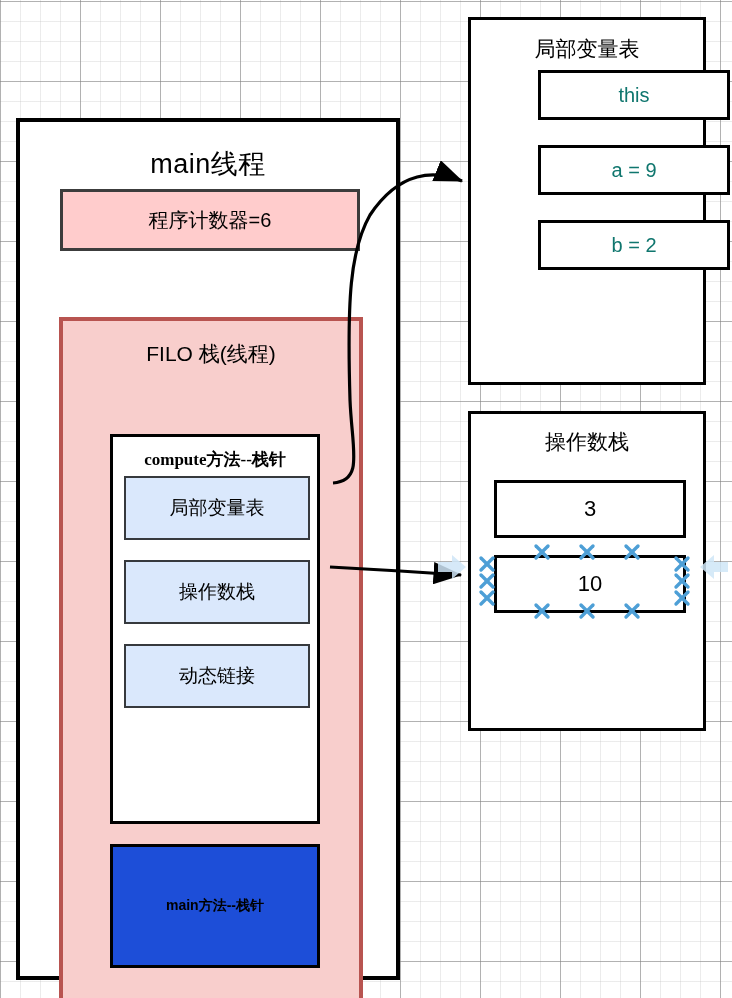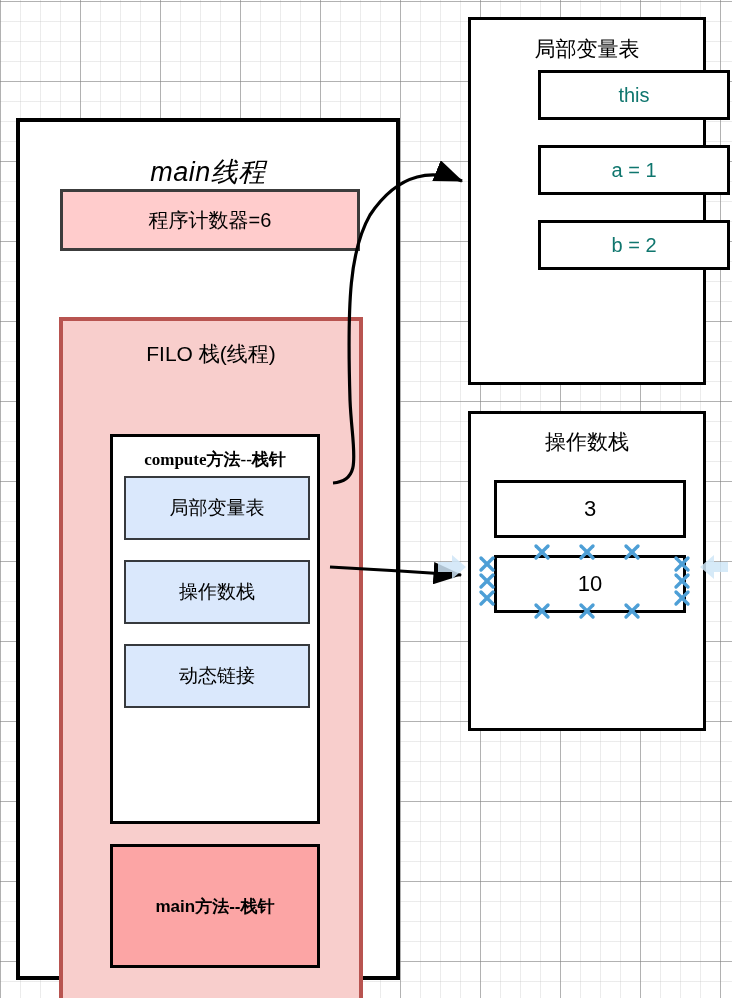--- a/index.html
+++ b/index.html
@@ -37,27 +37,26 @@
   
   #main-thread-box {
     left: 16px; top: 118px;
     width: 384px; height: 862px;
     border: 4px solid #000000;
     background: #ffffff;
     display: block;
   }
   #main-thread-title {
     position: absolute;
-    left: 0; top: 32px;
+    left: 0; top: 24px;
     width: 100%;
     text-align: center;
     font-size: 27px;
     color: #000000;
     letter-spacing: 0.5px;
-    font-style: italic;
   }
 
   
   #program-counter-box {
     left: 40px; top: 67px;
     width: 300px; height: 62px;
     border: 3px solid #3c3c3c;
     background: #ffcccc;
     font-size: 20px;
     color: #000000;
@@ -112,22 +111,22 @@
   #frame-part-0 { top: 39px; }
   #frame-part-1 { top: 123px; }
   #frame-part-2 { top: 207px; }
   #frame-part-3 { top: 291px; }
 
   
   #main-method-frame-box {
     left: 47px; top: 523px;
     width: 210px; height: 124px;
     border: 3px solid #000000;
-    background: #fca5a5;
-    font-size: 17px;
+    background: #1d4ed8;
+    font-size: 14px;
     font-weight: bold;
     color: #000000;
   }
 
   
   #local-var-panel {
     left: 468px; top: 17px;
     width: 238px; height: 368px;
     border: 3px solid #000000;
     background: #ffffff;
@@ -216,21 +215,21 @@
         <div class="box frame-part" id="frame-part-2">动态链接</div>
       </div>
 
       <div class="box" id="main-method-frame-box">main方法--栈针</div>
     </div>
   </div>
 
   <div class="box" id="local-var-panel">
     <div id="local-var-panel-title">局部变量表</div>
     <div class="box slot" id="local-slot-0">this</div>
-    <div class="box slot" id="local-slot-1">a = 1</div>
+    <div class="box slot" id="local-slot-1">a = 9</div>
     <div class="box slot" id="local-slot-2">b = 2</div>
   </div>
 
   <div class="box" id="operand-stack-panel">
     <div id="operand-stack-panel-title">操作数栈</div>
     <div class="box" id="operand-slot-0">3</div>
     <div class="box" id="operand-slot-1">10</div>
   </div>
 
   <svg class="overlay" viewBox="0 0 732 998">

